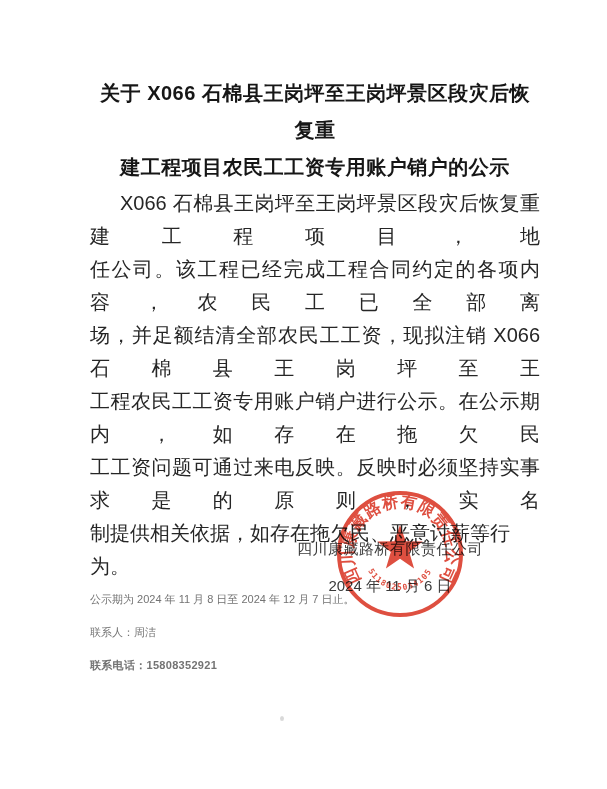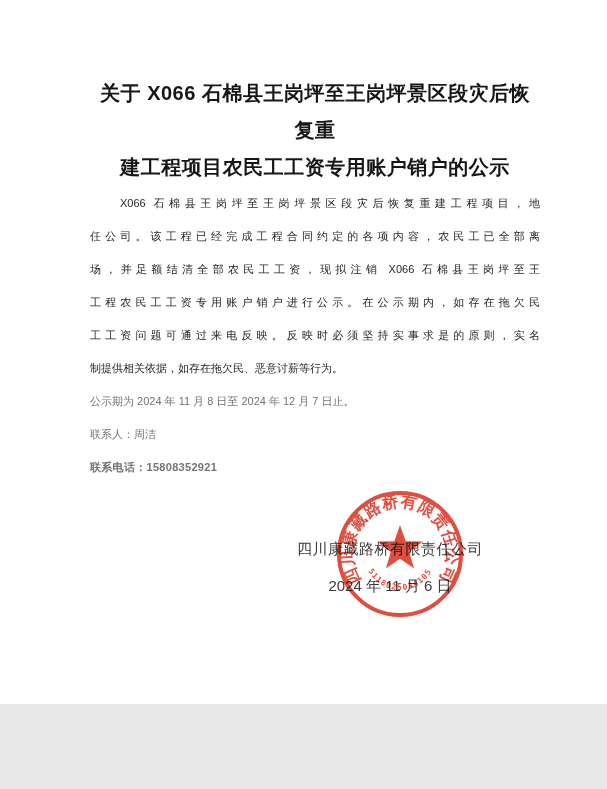--- a/index.html
+++ b/index.html
@@ -1,20 +1,20 @@
 <!DOCTYPE html>
 <html><head>
 <meta charset="utf-8">
 <style>
   * { margin: 0; padding: 0; box-sizing: border-box; }
   html, body { background: #e8e8e8; }
   .page {
     position: relative;
     width: 607px;
-    height: 704px;
+    height: 789px;
     margin: 0 auto;
     background: #ffffff;
     overflow: hidden;
     font-family: "Liberation Sans", "DejaVu Sans", sans-serif;
     color: #2b2b2b;
   }
   .content {
     position: absolute;
     left: 90px;
     top: 75px;
@@ -23,21 +23,21 @@
   .title {
     font-size: 20px;
     font-weight: bold;
     line-height: 37px;
     text-align: center;
     color: #161616;
     letter-spacing: 0.5px;
   }
   .body-text {
     margin-top: 1px;
-    font-size: 11px;
+    font-size: 20px;
     line-height: 33px;
     color: #262626;
   }
   .line { width: 450px; }
   .line.just { text-align: justify; text-align-last: justify; }
   .line.indent { text-indent: 30px; }
   .meta-line {
     font-size: 11px;
     line-height: 33px;
     color: #737373;

